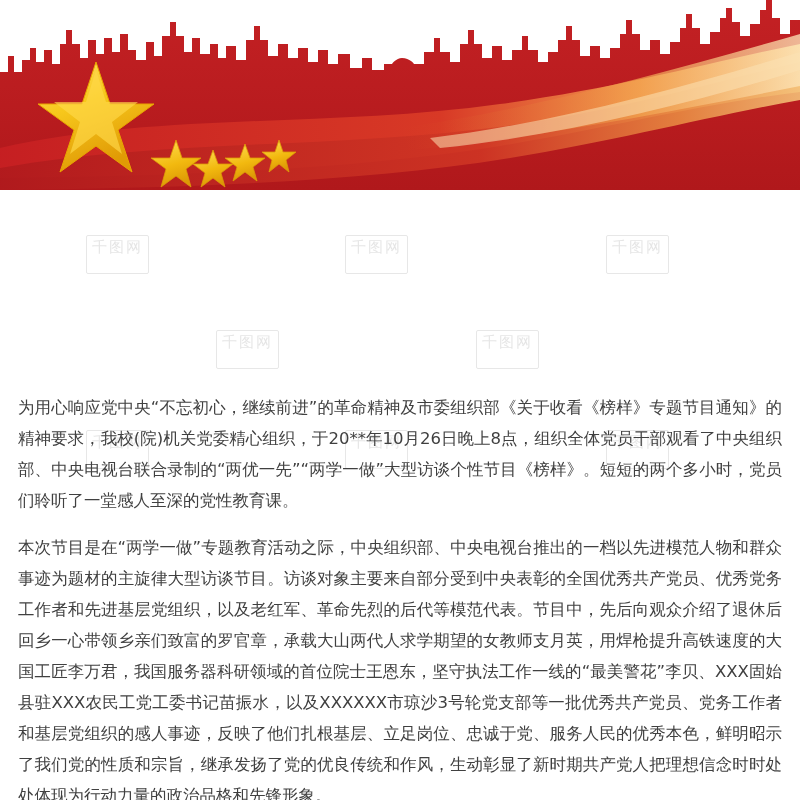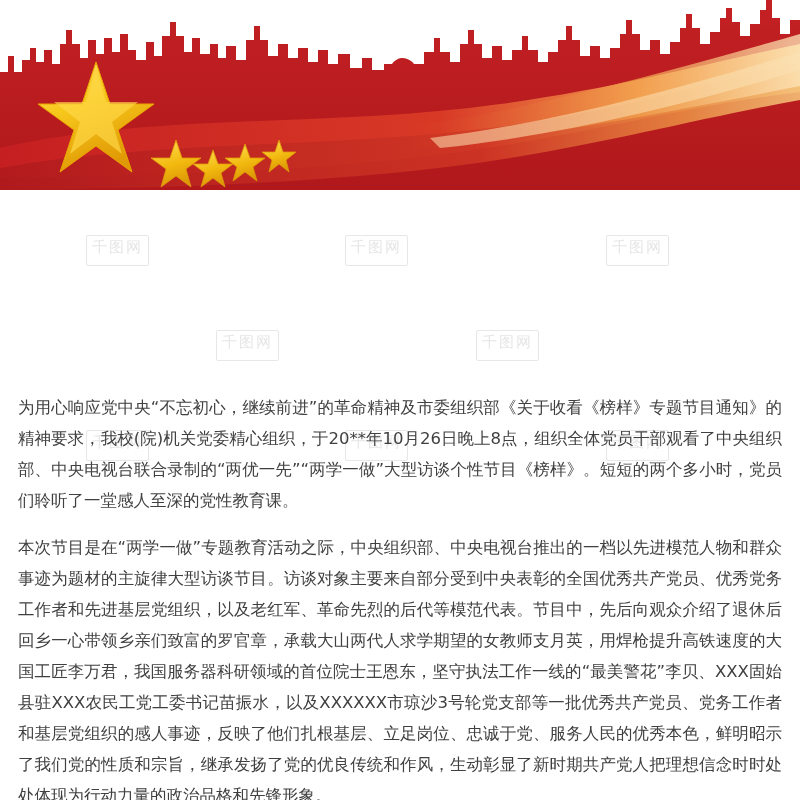--- a/index.html
+++ b/index.html
@@ -38,21 +38,21 @@
     color: rgba(170,170,170,0.30);
     font-size: 15px;
     letter-spacing: 2px;
     font-family: "DejaVu Sans", "Liberation Sans", sans-serif;
     white-space: nowrap;
     pointer-events: none;
     user-select: none;
   }
   .wm.box {
     border: 1px solid rgba(170,170,170,0.28);
-    padding: 2px 5px 8px 5px;
+    padding: 2px 5px 16px 5px;
     border-radius: 2px;
   }
 
   
   .content {
     position: absolute;
     left: 18px;
     top: 392px;
     width: 764px;
   }

